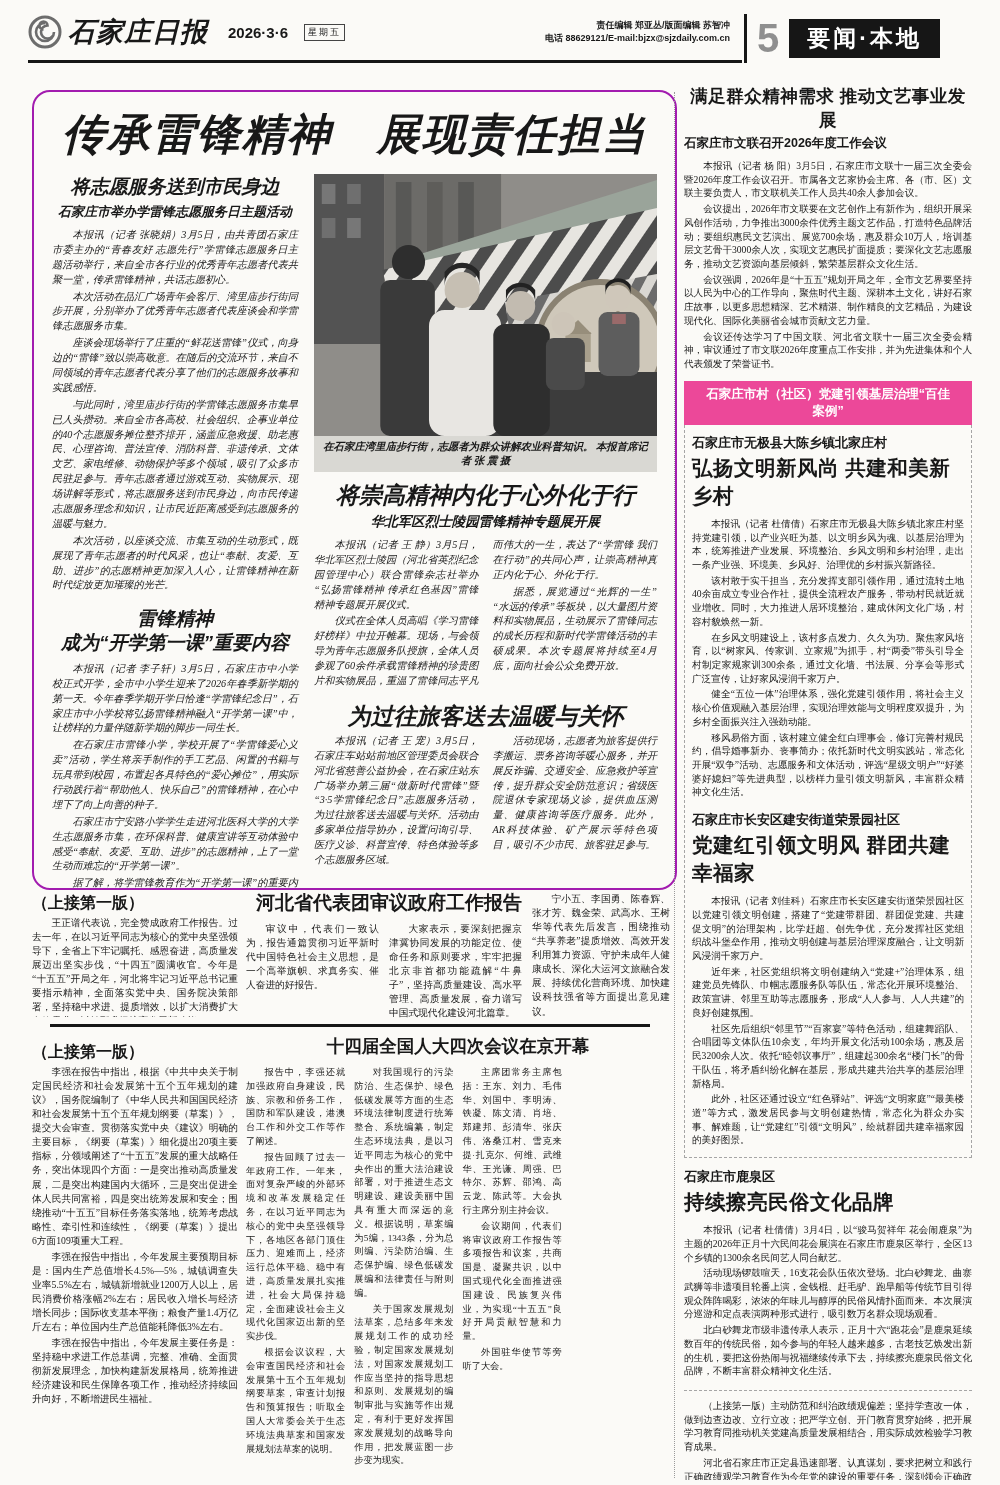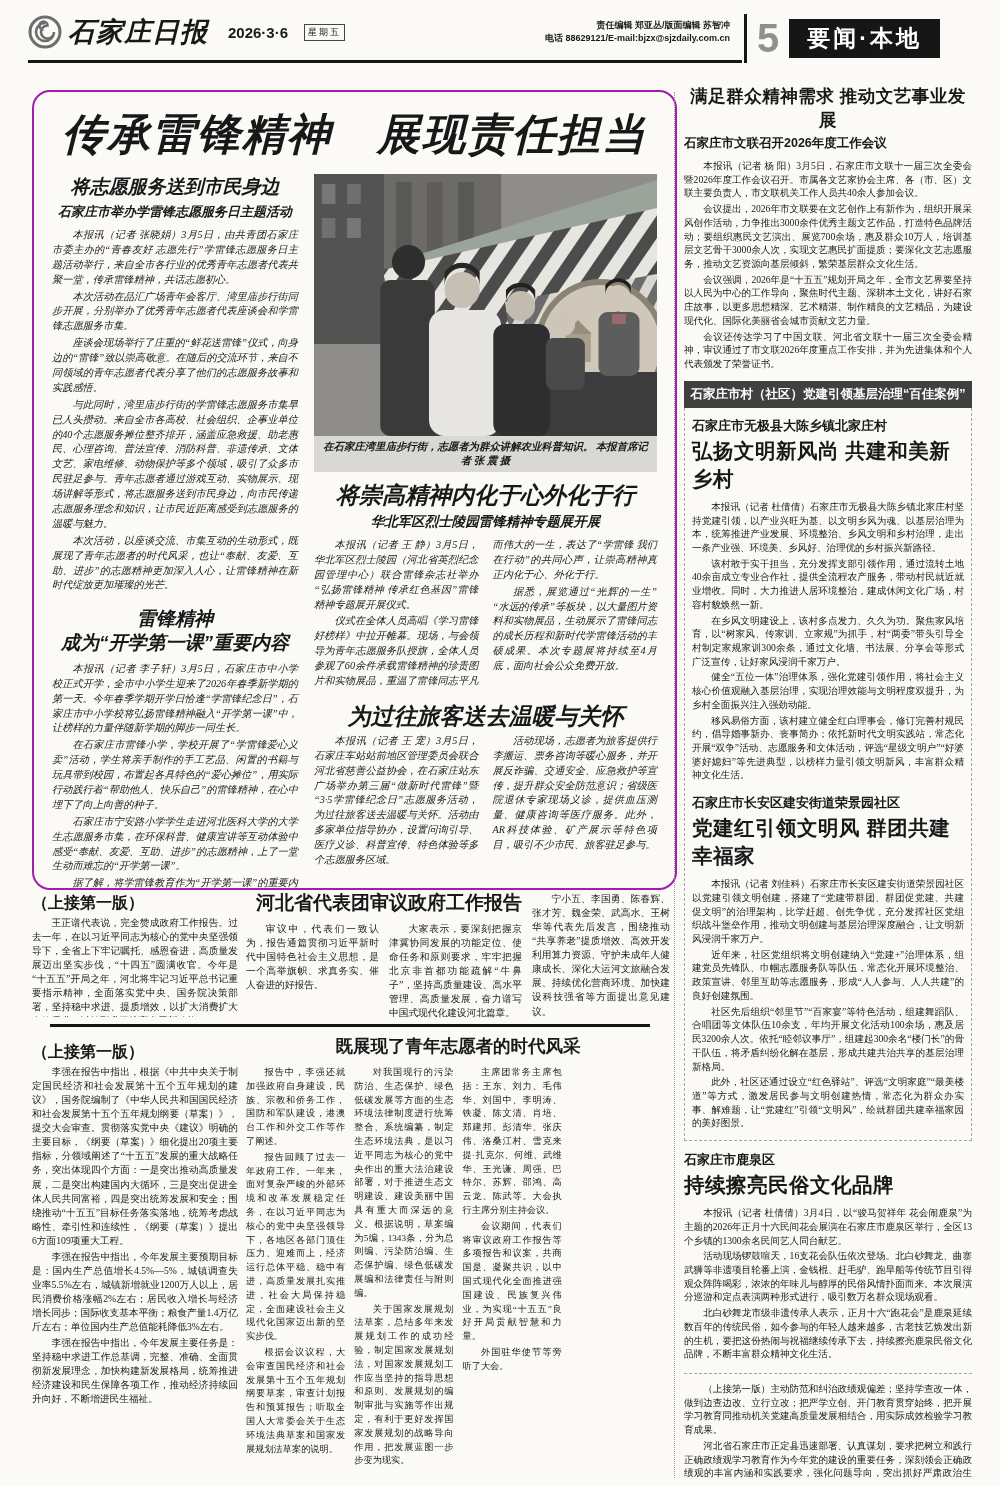--- a/index.html
+++ b/index.html
@@ -56,22 +56,22 @@
   .npc-body{height:408px;column-count:4;column-gap:9px;column-fill:auto;overflow:hidden;}
   .npc-body p{font-size:9.2px;line-height:1.5;}
 
   
   .v-dotted{position:absolute;left:674px;top:92px;height:1386px;border-left:1px dotted #9a9a9a;}
   .rail{position:absolute;left:684px;top:84px;width:288px;height:1396px;overflow:hidden;}
   .rail .para{font-size:9.6px;line-height:1.43;}
   .rail-title{font-size:17.5px;font-weight:900;text-align:center;margin:0 0 3px;letter-spacing:0.5px;
         font-family:"Liberation Sans",sans-serif;}
   .rail-sub{font-size:12.5px;font-weight:700;margin:0 0 7px;font-family:"Liberation Sans",sans-serif;}
-  .rail-banner{background:#404040;color:#fff;font-size:12.5px;font-weight:700;text-align:center;
-        padding:5px 0;margin:10px 0 0;font-family:"Liberation Sans",sans-serif;}
+  .rail-banner{background:#ec4899;color:#fff;font-size:12.5px;font-weight:700;text-align:center;
+        padding:5px 16px;margin:10px 0 0;font-family:"Liberation Sans",sans-serif;}
   .rail-package{border:1px dashed #a5a5a5;border-top:none;padding:9px 7px 8px;margin-bottom:10px;}
   .kicker{font-size:13px;font-weight:900;margin:0 0 2px;font-family:"Liberation Sans",sans-serif;}
   .rail-art-title{font-size:20.5px;font-weight:900;margin:0 0 7px;letter-spacing:0.5px;
         font-family:"Liberation Sans",sans-serif;}
   .rail-sep{margin:12px 0 0;}
   .rail-jump{border-top:1px dashed #a5a5a5;margin-top:12px;padding-top:8px;}
 </style>
 </head>
 <body>
 
@@ -224,21 +224,21 @@
   <section class="npc-jump">
     <p class="jump-label">（上接第一版）</p>
     <div>
         <p class="small-para">李强在报告中指出，根据《中共中央关于制定国民经济和社会发展第十五个五年规划的建议》，国务院编制了《中华人民共和国国民经济和社会发展第十五个五年规划纲要（草案）》，提交大会审查。贯彻落实党中央《建议》明确的主要目标，《纲要（草案）》细化提出20项主要指标，分领域阐述了“十五五”发展的重大战略任务，突出体现四个方面：一是突出推动高质量发展，二是突出构建国内大循环，三是突出促进全体人民共同富裕，四是突出统筹发展和安全；围绕推动“十五五”目标任务落实落地，统筹考虑战略性、牵引性和连续性，《纲要（草案）》提出6方面109项重大工程。</p>
         <p class="small-para">李强在报告中指出，今年发展主要预期目标是：国内生产总值增长4.5%—5%，城镇调查失业率5.5%左右，城镇新增就业1200万人以上，居民消费价格涨幅2%左右；居民收入增长与经济增长同步；国际收支基本平衡；粮食产量1.4万亿斤左右；单位国内生产总值能耗降低3%左右。</p>
         <p class="small-para">李强在报告中指出，今年发展主要任务是：坚持稳中求进工作总基调，完整、准确、全面贯彻新发展理念，加快构建新发展格局，统筹推进经济建设和民生保障各项工作，推动经济持续回升向好，不断增进民生福祉。</p>
       </div>
   </section>
 
   <section class="npc">
-    <h2 class="npc-title">既展现了青年志愿者的时代风采</h2>
+    <h2 class="npc-title">十四届全国人大四次会议在京开幕</h2>
     <div class="npc-body">
         <p class="small-para">报告中，李强还就加强政府自身建设，民族、宗教和侨务工作，国防和军队建设，港澳台工作和外交工作等作了阐述。</p>
         <p class="small-para">报告回顾了过去一年政府工作。一年来，面对复杂严峻的外部环境和改革发展稳定任务，在以习近平同志为核心的党中央坚强领导下，各地区各部门顶住压力、迎难而上，经济运行总体平稳、稳中有进，高质量发展扎实推进，社会大局保持稳定，全面建设社会主义现代化国家迈出新的坚实步伐。</p>
         <p class="small-para">根据会议议程，大会审查国民经济和社会发展第十五个五年规划纲要草案，审查计划报告和预算报告；听取全国人大常委会关于生态环境法典草案和国家发展规划法草案的说明。</p>
         <p class="small-para">对我国现行的污染防治、生态保护、绿色低碳发展等方面的生态环境法律制度进行统筹整合、系统编纂，制定生态环境法典，是以习近平同志为核心的党中央作出的重大法治建设部署，对于推进生态文明建设、建设美丽中国具有重大而深远的意义。根据说明，草案编为5编，1343条，分为总则编、污染防治编、生态保护编、绿色低碳发展编和法律责任与附则编。</p>
         <p class="small-para">关于国家发展规划法草案，总结多年来发展规划工作的成功经验，制定国家发展规划法，对国家发展规划工作应当坚持的指导思想和原则、发展规划的编制审批与实施等作出规定，有利于更好发挥国家发展规划的战略导向作用，把发展蓝图一步步变为现实。</p>
         <p class="small-para">主席团常务主席包括：王东、刘力、毛伟华、刘国中、李明涛、铁凝、陈文清、肖培、郑建邦、彭清华、张庆伟、洛桑江村、雪克来提·扎克尔、何维、武维华、王光谦、周强、巴特尔、苏辉、邵鸿、高云龙、陈武等。大会执行主席分别主持会议。</p>
         <p class="small-para">会议期间，代表们将审议政府工作报告等多项报告和议案，共商国是、凝聚共识，以中国式现代化全面推进强国建设、民族复兴伟业，为实现“十五五”良好开局贡献智慧和力量。</p>
         <p class="small-para">外国驻华使节等旁听了大会。</p>
       </div>

